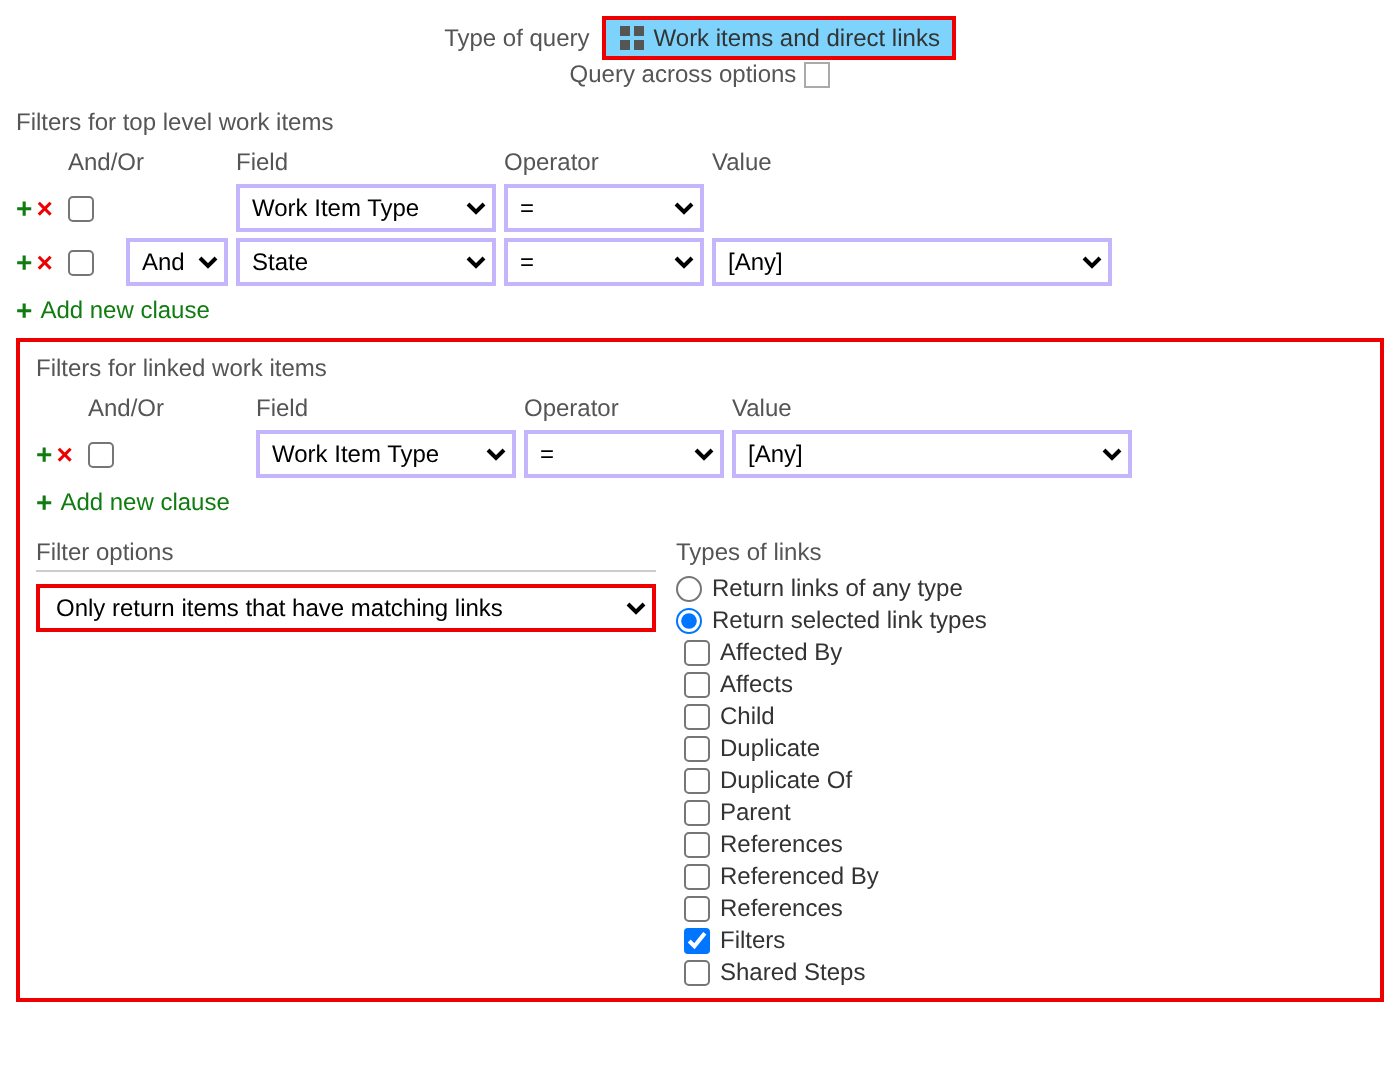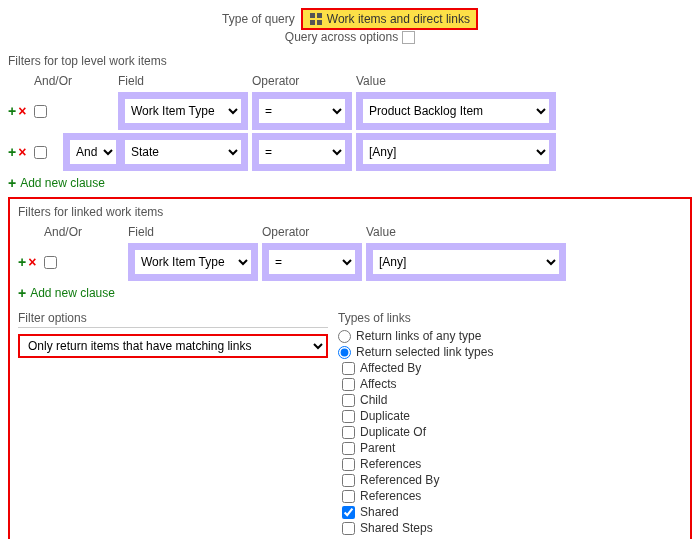--- a/index.html
+++ b/index.html
@@ -31,21 +31,21 @@
       color: #555;
       font-size: 12px;
     }
 
     .query-type-btn {
       display: flex;
       align-items: flex-start;
       gap: 4px;
       border: 2px solid #e00;
       padding: 2px 6px;
-      background: #fde047;
+      background: #7dd3fc;
       cursor: pointer;
       font-size: 12px;
       color: #333;
     }
 
     .query-across-label {
       font-size: 12px;
       color: #555;
       display: flex;
       align-items: center;
@@ -123,23 +123,23 @@
     .row-checkbox {
       width: 13px;
       height: 13px;
       border: 1px solid #aaa;
       background: #fff;
     }
 
     select {
       font-size: 12px;
       padding: 1px 2px;
-      border: 7px solid #c4b5fd;
+      border: 2px solid #c4b5fd;
       background: #fff;
-      height: 38px;
+      height: 24px;
       width: 100%;
     }
 
     .add-clause {
       display: flex;
       align-items: center;
       gap: 4px;
       margin-top: 4px;
       cursor: pointer;
       color: #107c10;
@@ -261,28 +261,20 @@
       <option>Assigned To</option>
       <option>Title</option>
       <option>Priority</option>
     </select>
     <select>
       <option selected="">=</option>
       <option>&lt;&gt;</option>
       <option>&gt;</option>
       <option>&lt;</option>
     </select>
-    <select>
-      <option selected="">Product Backlog Item</option>
-      <option>Bug</option>
-      <option>Task</option>
-      <option>Feature</option>
-      <option>Epic</option>
-      <option>[Any]</option>
-    </select>
   </div>
 
   <div class="filter-row">
     <div class="row-actions">
       <span class="btn-add">+</span>
       <span class="btn-remove">×</span>
     </div>
     <div style="display:flex;align-items:center;">
       <input type="checkbox" class="row-checkbox" style="">
       <select style="width:70px;margin-left:16px;">
@@ -410,21 +402,21 @@
       <div class="checkbox-row">
         <input type="checkbox" style="">
         <span>Referenced By</span>
       </div>
       <div class="checkbox-row">
         <input type="checkbox" style="">
         <span>References</span>
       </div>
       <div class="checkbox-row">
         <input type="checkbox" checked="" style="">
-        <span>Shared</span>
+        <span>Filters</span>
       </div>
       <div class="checkbox-row">
         <input type="checkbox" style="">
         <span>Shared Steps</span>
       </div>
     </div>
   </div>
 </div>
 
 </body></html>

